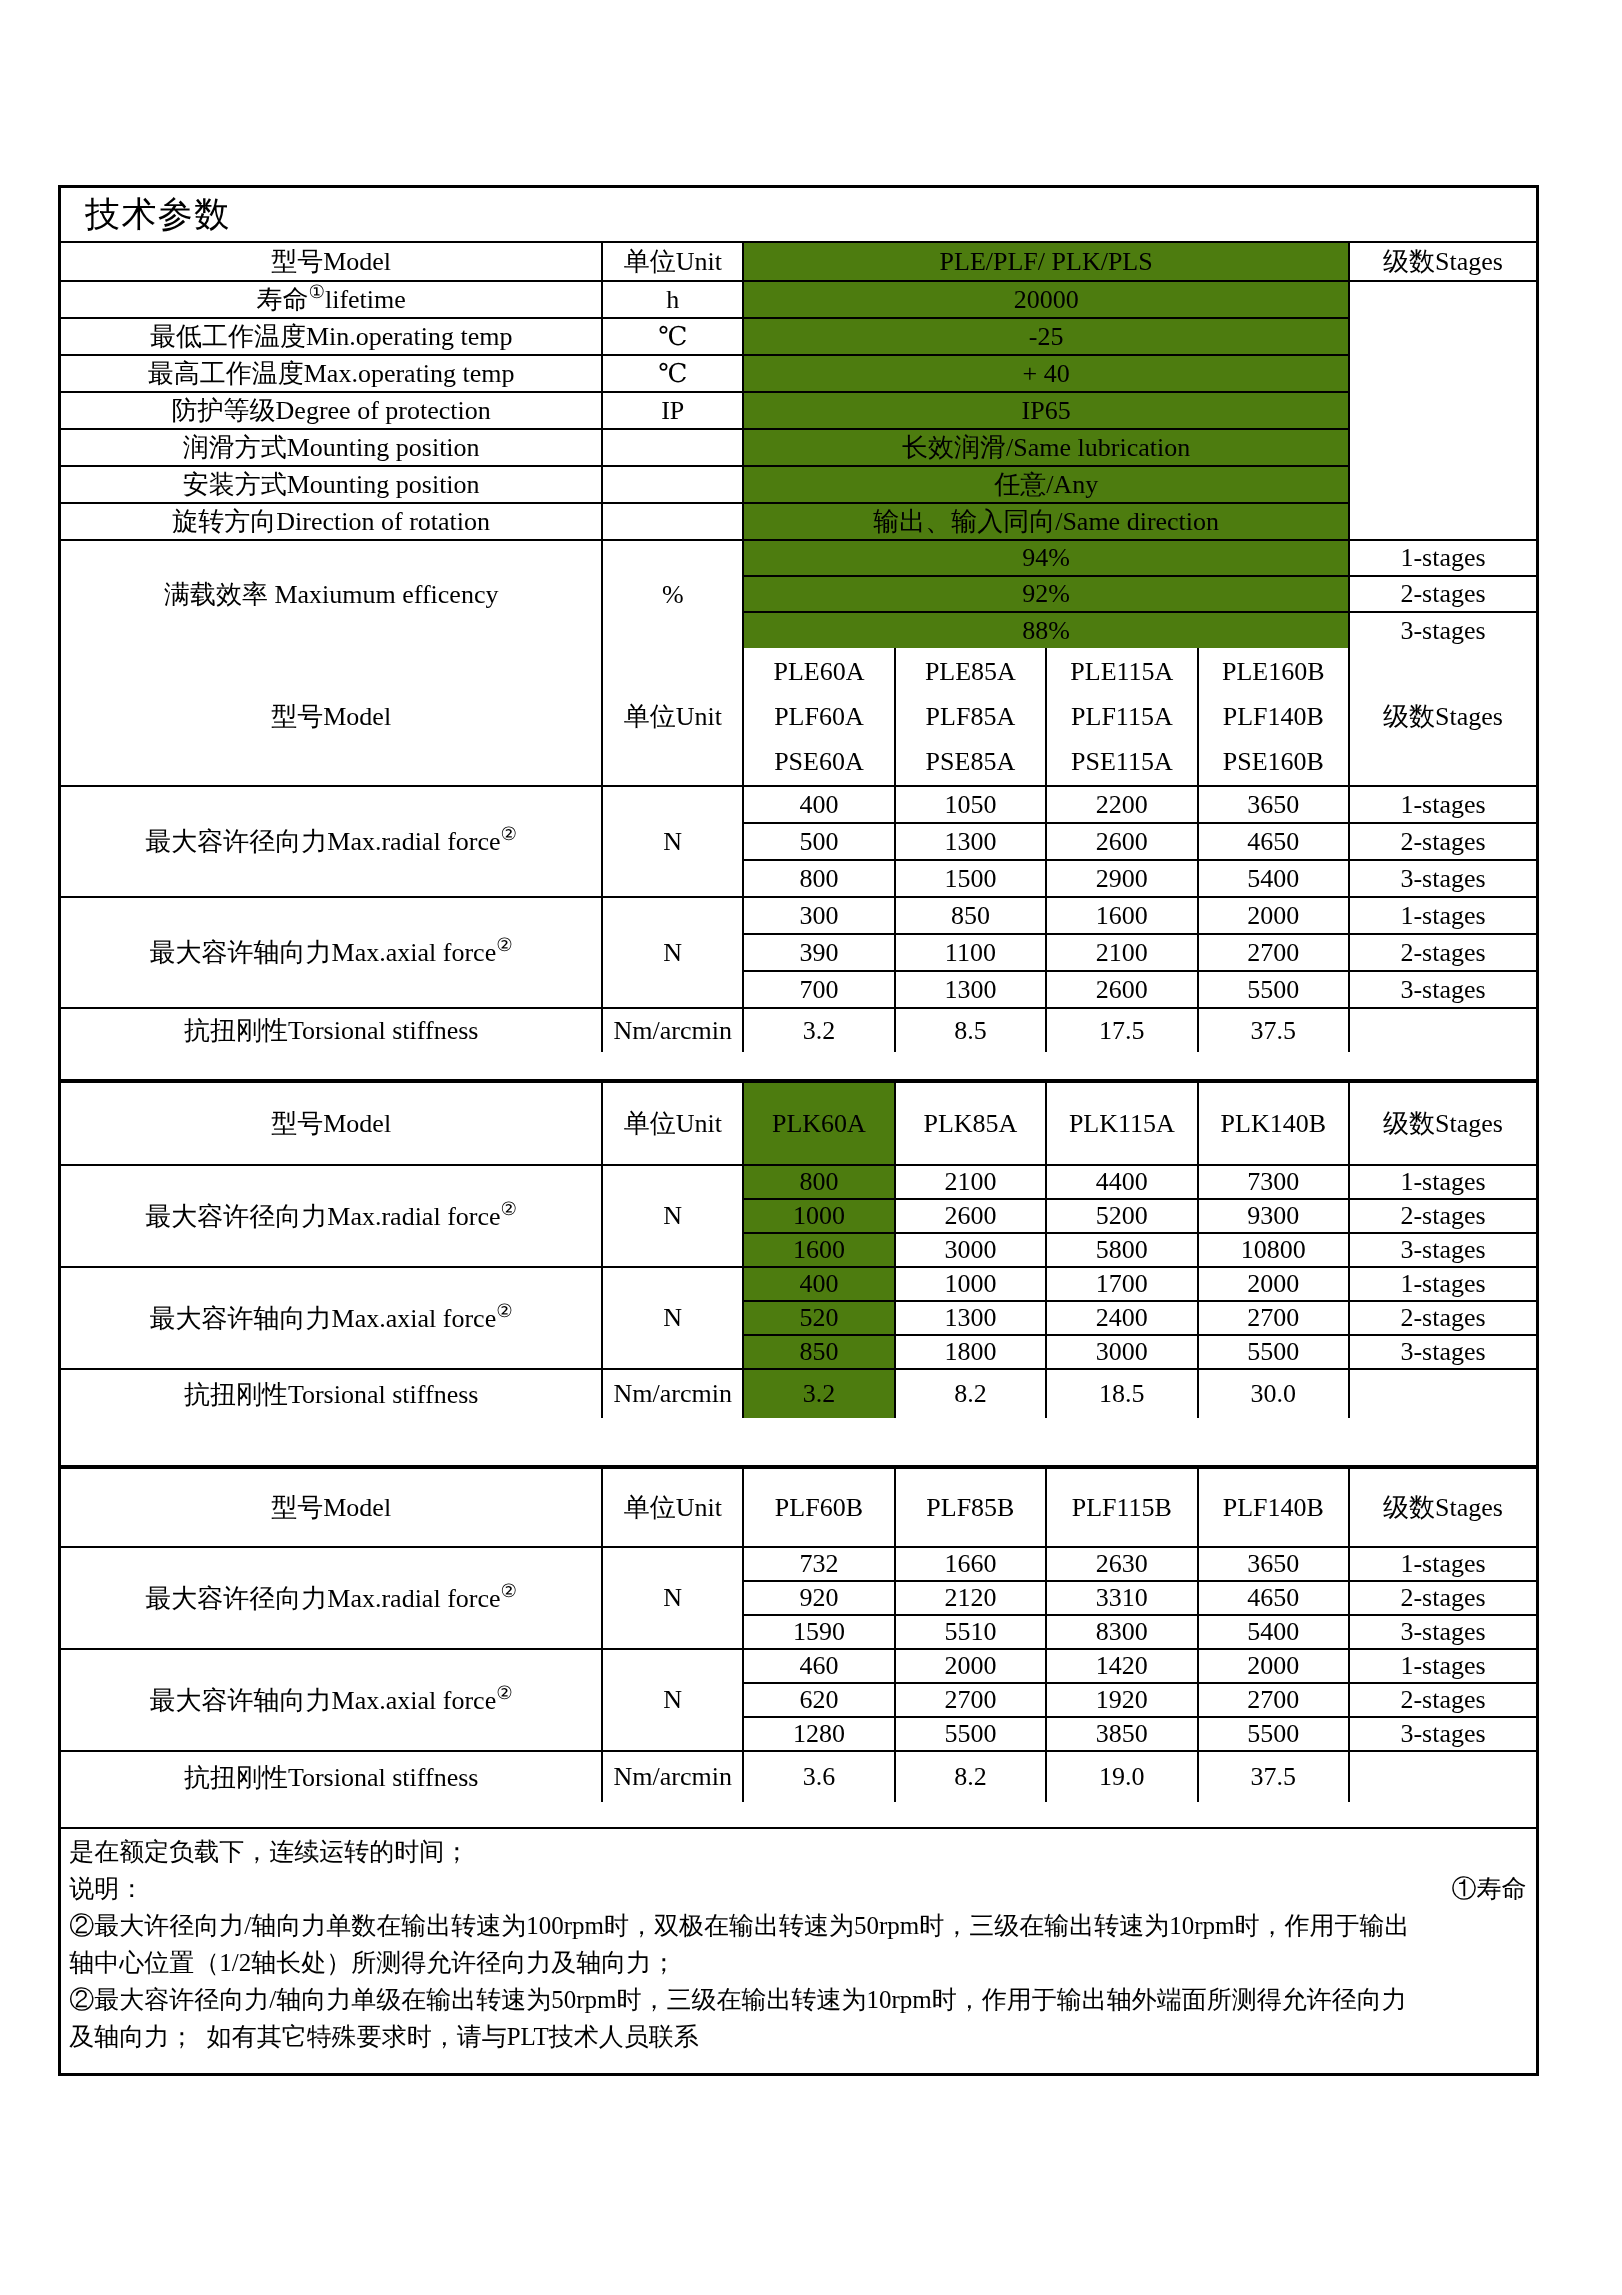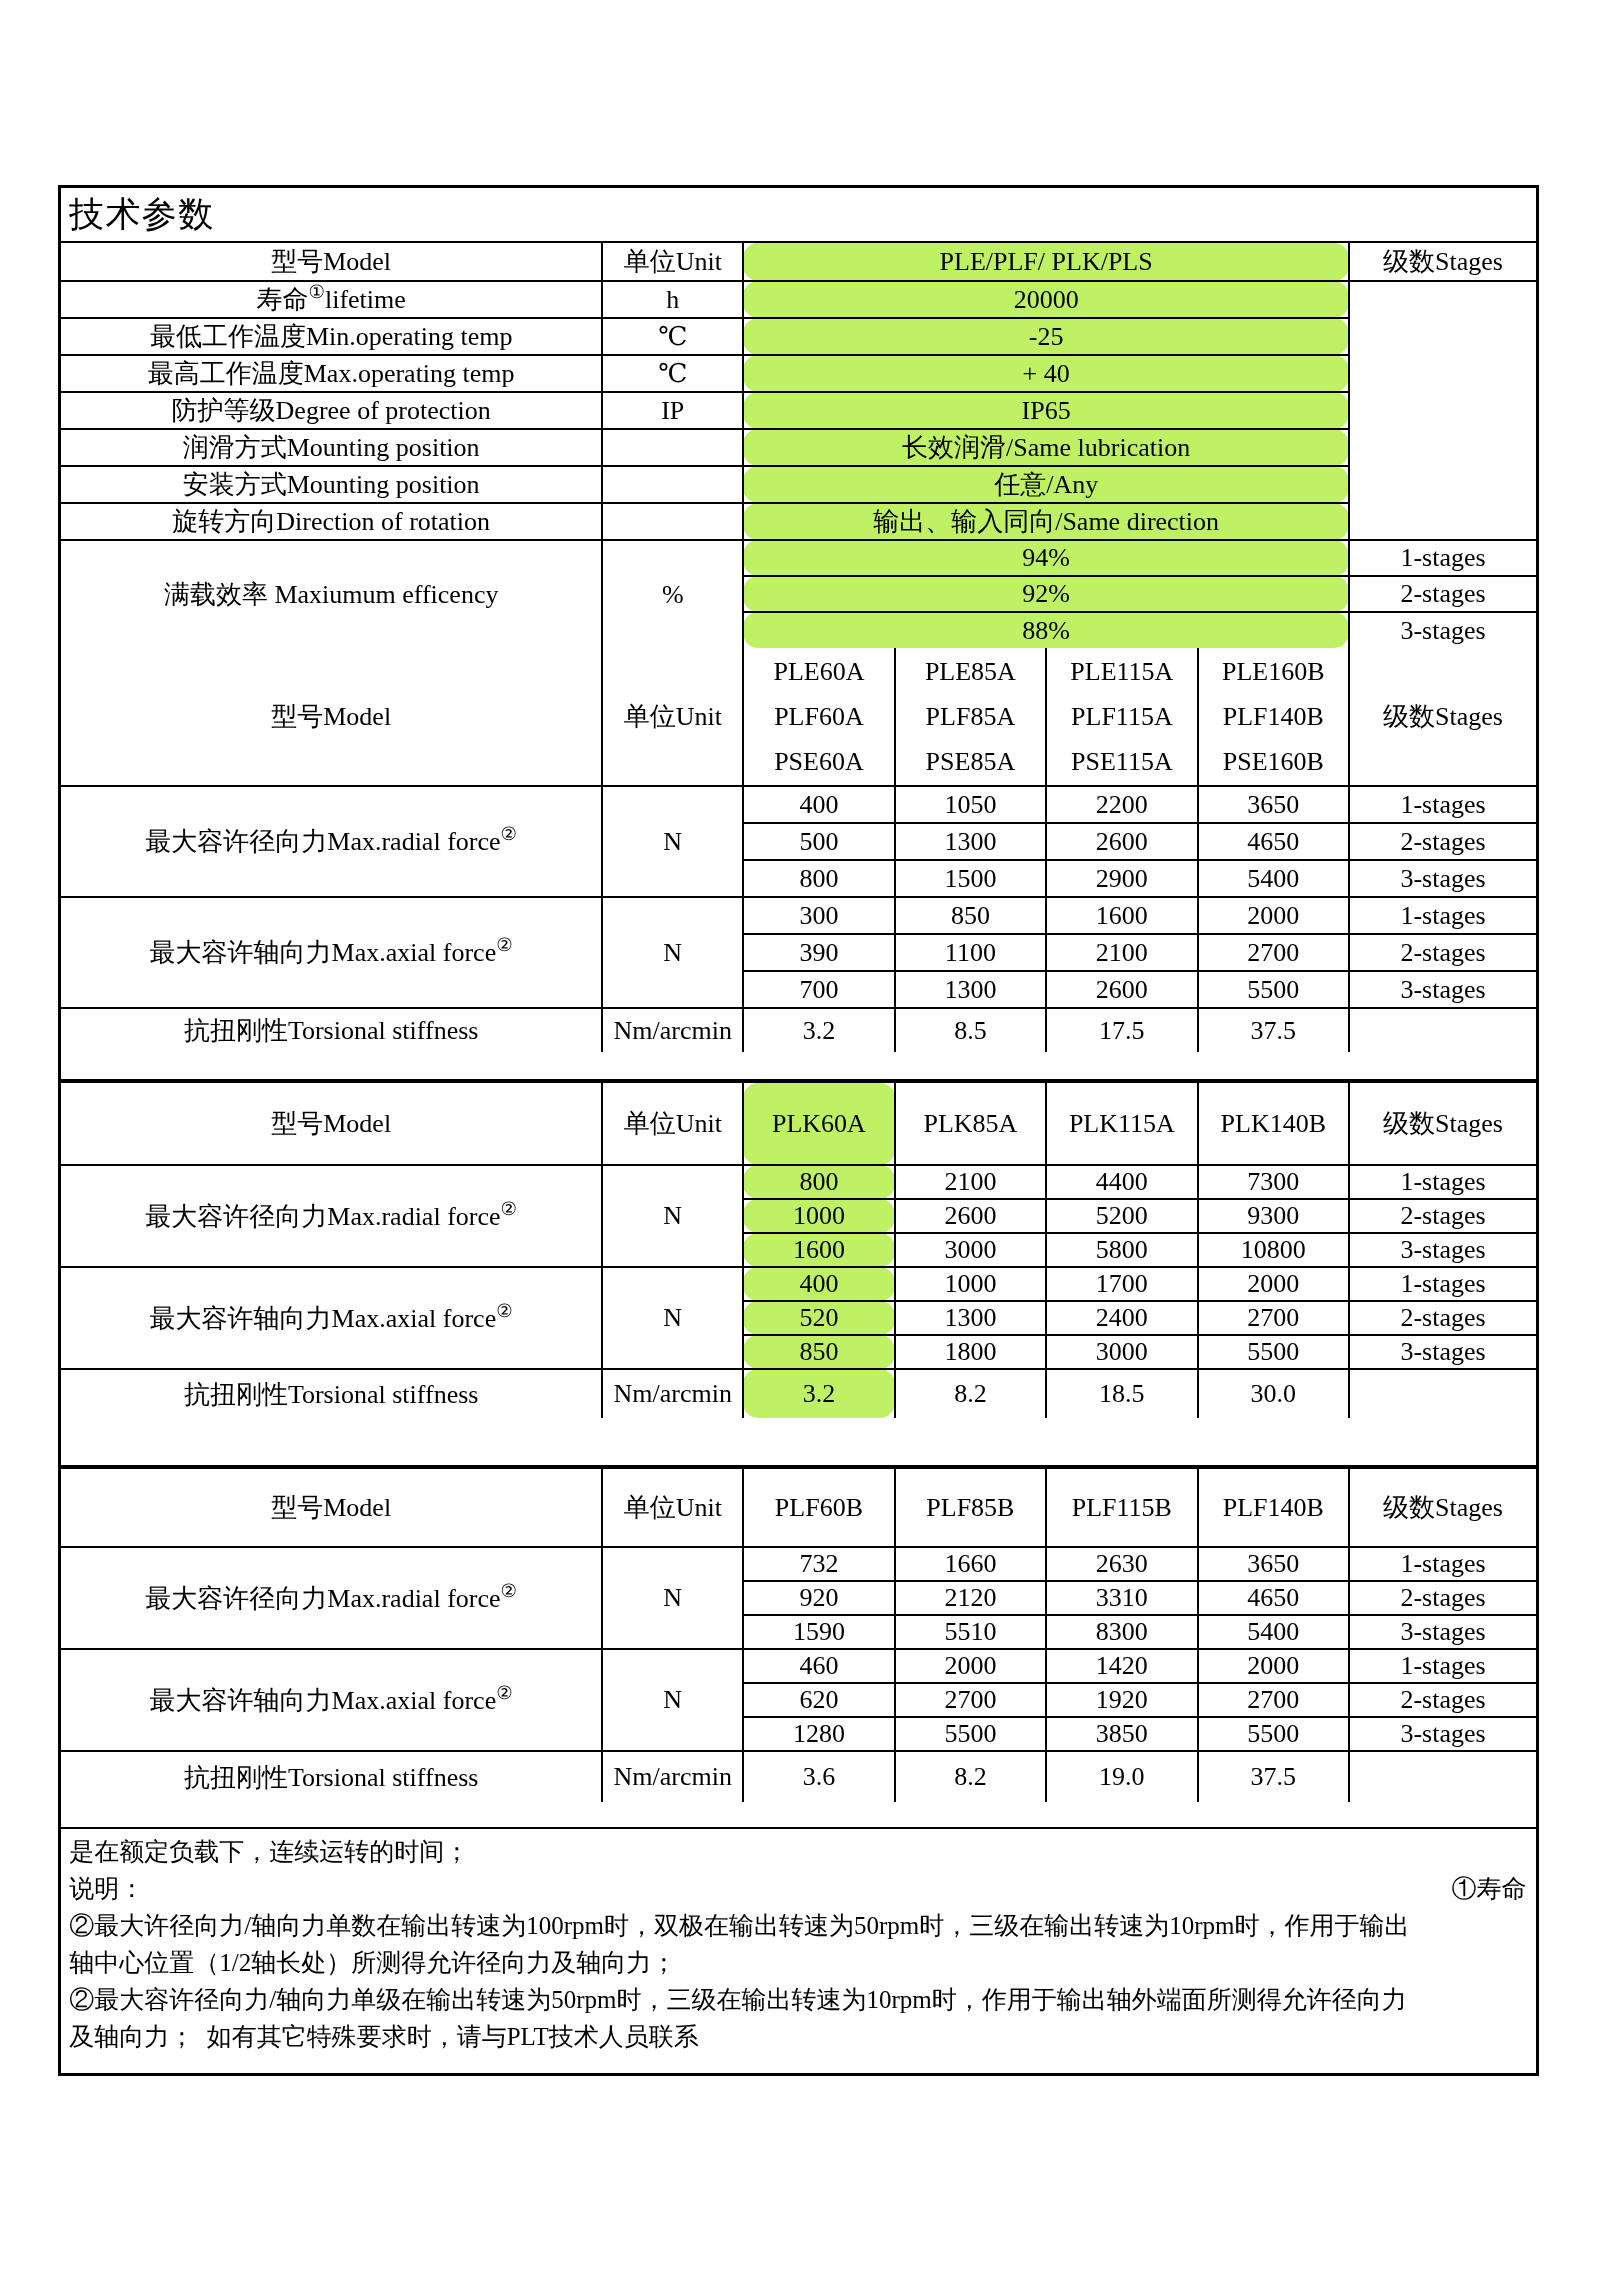--- a/index.html
+++ b/index.html
@@ -9,30 +9,30 @@
     font-family:"Liberation Serif","DejaVu Serif",serif;
     color:#000;
   }
   .page { position:relative; width:1623px; height:2295px; background:#fff; overflow:hidden; }
   .doc {
     position:absolute; left:58px; top:185px; width:1481px;
     border:3.4px solid #000; background:#fff;
   }
   .title-row {
     height:55px; border-bottom:2px solid #000;
-    font-size:35px; line-height:53px; padding-left:8px;
+    font-size:35px; line-height:53px; padding-left:24px;
     letter-spacing:1.4px;
   }
   table.t { width:100%; border-collapse:collapse; border-style:hidden; table-layout:fixed; }
   table.t td {
     border:2px solid #000; text-align:center; vertical-align:middle;
     font-size:26px; overflow:hidden; padding:0 2.7px;
   }
   td.bb6 { border-bottom-width:4.1px; }
-  .hl { background:#bef264;border-radius:15px; }
+  .hl { background:#4d7c0f; }
   sup { font-size:18.4px; vertical-align:super; line-height:0; }
   .mline { display:block; line-height:45px; }
   tr.th1 { height:38px; }
   tr.tr1 { height:37px; }
   tr.tre { height:36px; }
   tr.mh1 { height:138px; }
   tr.mh2 { height:82px; }
   tr.mh3 { height:78px; }
   tr.dr1 { height:37px; }
   tr.dr2 { height:34px; }

